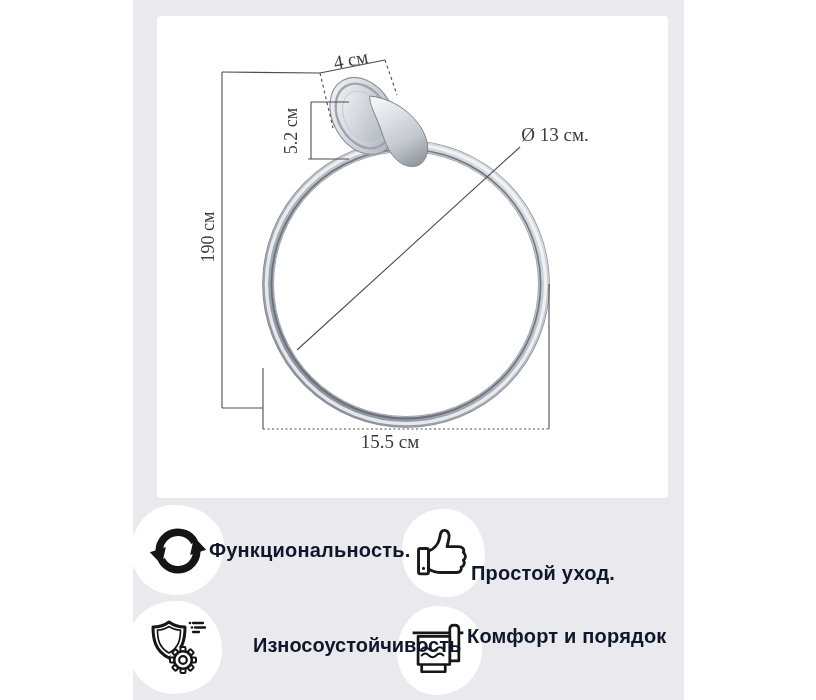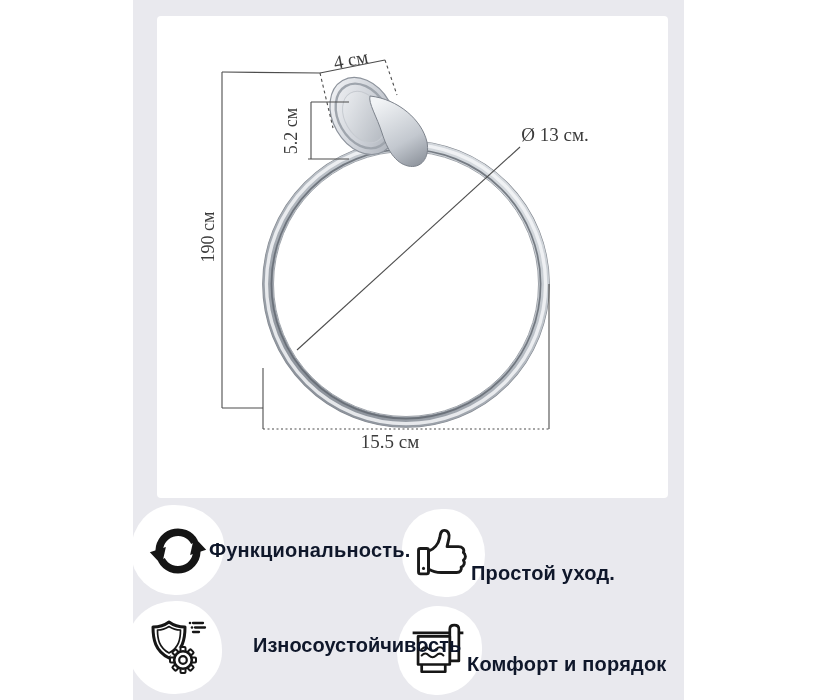--- a/index.html
+++ b/index.html
@@ -27,21 +27,21 @@
   .icon-2{left:414px;top:524px;}
   .icon-3{left:143px;top:616px;}
   .icon-4{left:409px;top:621px;}
 
   .feature-label{position:absolute;font-weight:700;color:#0f172a;
                  font-size:20px;line-height:24px;white-space:nowrap;
                  letter-spacing:.2px;}
   .label-1{left:209px;top:538px;}
   .label-2{left:471px;top:561px;}
   .label-3{left:211px;top:633px;letter-spacing:0;margin-left:42px;}
-  .label-4{left:467px;top:652px;}
+  .label-4{left:467px;top:624px;}
 
   .dim-text{font-family:"Liberation Serif","DejaVu Serif",serif;
             fill:#3c3c3c;}
 </style>
 </head>
 <body>
 
 <div class="stage">
 
   <div class="panel"></div>

